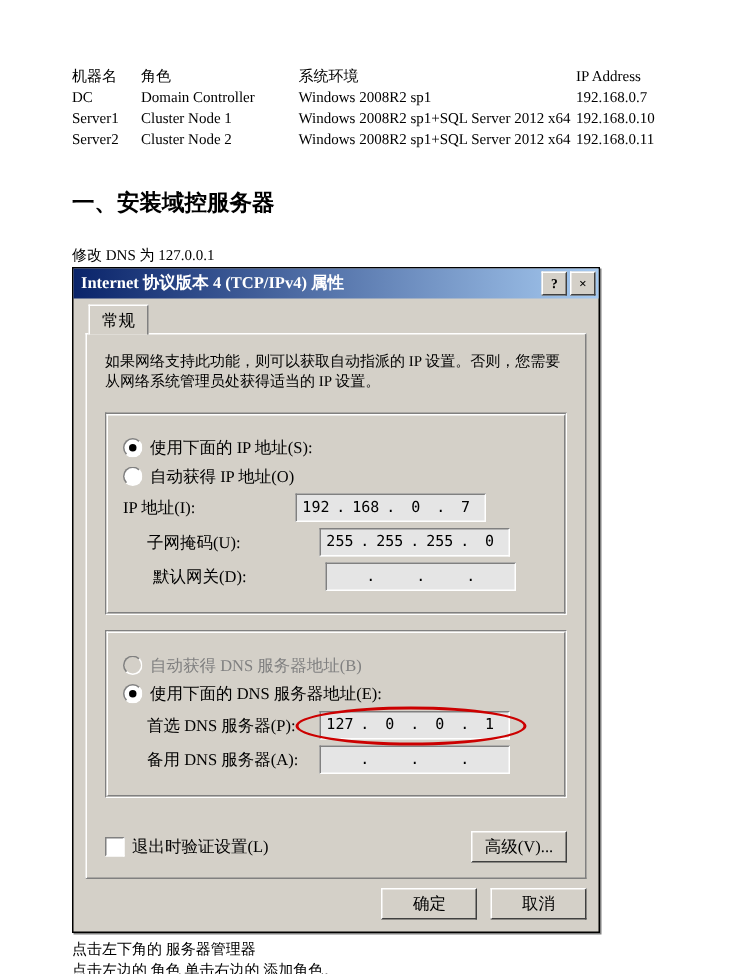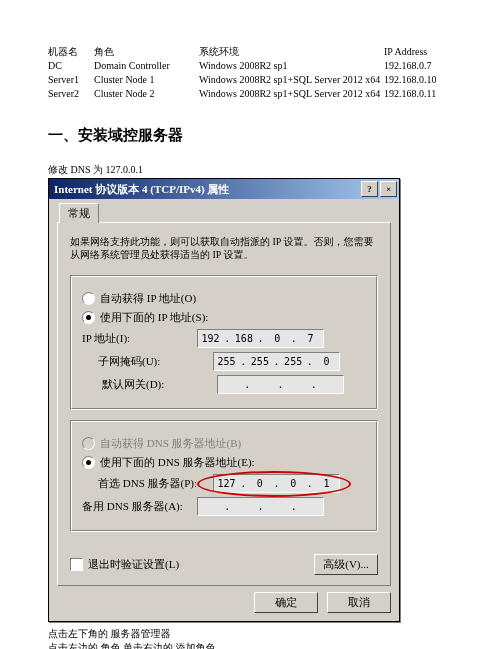--- a/index.html
+++ b/index.html
@@ -2,21 +2,21 @@
 <html><head>
 <meta charset="utf-8">
 <style>
 body{margin:0;background:#fff;font-family:"SimSun","宋体",serif;font-size:11px;color:#000;width:502px}
 .page{padding:45px 48px 20px 48px}
 .table{display:grid;grid-template-columns:46px 105px 185px 70px;font-size:10px;line-height:14px}
 .th{font-weight:normal}
 .h1{font-size:15px;font-weight:bold;margin:25px 0 18px 0}
 .note{font-size:10px;margin-bottom:1px}
 .dialog{background:#d4d0c8;border:1px solid #000;width:350px;box-shadow:1px 1px 0 #808080}
-.titlebar{background:linear-gradient(to right,#0a246a,#a6caf0);color:#fff;display:flex;align-items:flex-end;padding:2px 2px 2px 5px;font-size:11px;font-weight:bold}
+.titlebar{background:linear-gradient(to right,#0a246a,#a6caf0);color:#fff;display:flex;align-items:flex-start;padding:2px 2px 2px 5px;font-size:11px;font-weight:bold}
 .titlebar .txt{flex:1}
 .titlebar-btn{width:15px;height:14px;background:#d4d0c8;border:1px solid #fff;border-right-color:#404040;border-bottom-color:#404040;margin-left:2px;display:flex;align-items:center;justify-content:center;color:#000;font-size:9px;font-weight:bold}
 .body{padding:4px 8px 8px 8px}
 .tab{display:inline-block;background:#d4d0c8;border:1px solid #fff;border-right-color:#808080;border-bottom:none;padding:2px 8px;font-size:11px;position:relative;z-index:2;margin-left:2px}
 .panel{background:#d4d0c8;border:1px solid #fff;border-right-color:#808080;border-bottom-color:#808080;padding:12px 12px 10px 12px;margin-top:-1px}
 .instr{font-size:10px;line-height:13px;margin-bottom:14px}
 .group{border:1px solid #808080;border-right-color:#fff;border-bottom-color:#fff;padding:10px 10px 10px 10px;margin-bottom:10px;position:relative}
 .group-inner{border:1px solid #fff;border-right-color:#808080;border-bottom-color:#808080;padding:0;margin:-10px;padding:10px}
 .row{display:flex;align-items:center;margin:4px 0;font-size:11px}
 .radio{width:11px;height:11px;border-radius:50%;border:1px solid #808080;border-right-color:#fff;border-bottom-color:#fff;background:#fff;margin-right:5px;display:inline-flex;align-items:center;justify-content:center;flex-shrink:0}
@@ -68,26 +68,26 @@
     <span class="titlebar-btn">×</span>
   </div>
   <div class="body">
     <span class="tab">常规</span>
     <div class="panel">
       <div class="instr">如果网络支持此功能，则可以获取自动指派的 IP 设置。否则，您需要从网络系统管理员处获得适当的 IP 设置。</div>
 
       <div class="group">
             <div class="group-inner">
         <div class="row">
+          <span class="radio checked"></span>
+          <span>使用下面的 IP 地址(S):</span>
+        </div>
+        <div class="row">
           <span class="radio"></span>
           <span>自动获得 IP 地址(O)</span>
-        </div>
-        <div class="row">
-          <span class="radio checked"></span>
-          <span>使用下面的 IP 地址(S):</span>
         </div>
         <div class="row">
           <span class="label" style="">IP 地址(I):</span>
           <span class="ipbox">
             <span>192</span>
                   <span class="dot">.</span>
                   <span>168</span>
                   <span class="dot">.</span>
                   <span>0</span>
                   <span class="dot">.</span>
@@ -138,21 +138,21 @@
                   <span class="dot">.</span>
                   <span>0</span>
                   <span class="dot">.</span>
                   <span>0</span>
                   <span class="dot">.</span>
                   <span>1</span>
           </span>
           <span class="ellipse" style="left:115px;top:-3px"></span>
         </div>
         <div class="row">
-          <span class="label" style="">备用 DNS 服务器(A):</span>
+          <span class="label" style="margin-left:16px">备用 DNS 服务器(A):</span>
           <span class="ipbox">
             <span></span>
                   <span class="dot">.</span>
                   <span></span>
                   <span class="dot">.</span>
                   <span></span>
                   <span class="dot">.</span>
                   <span></span>
           </span>
         </div>

